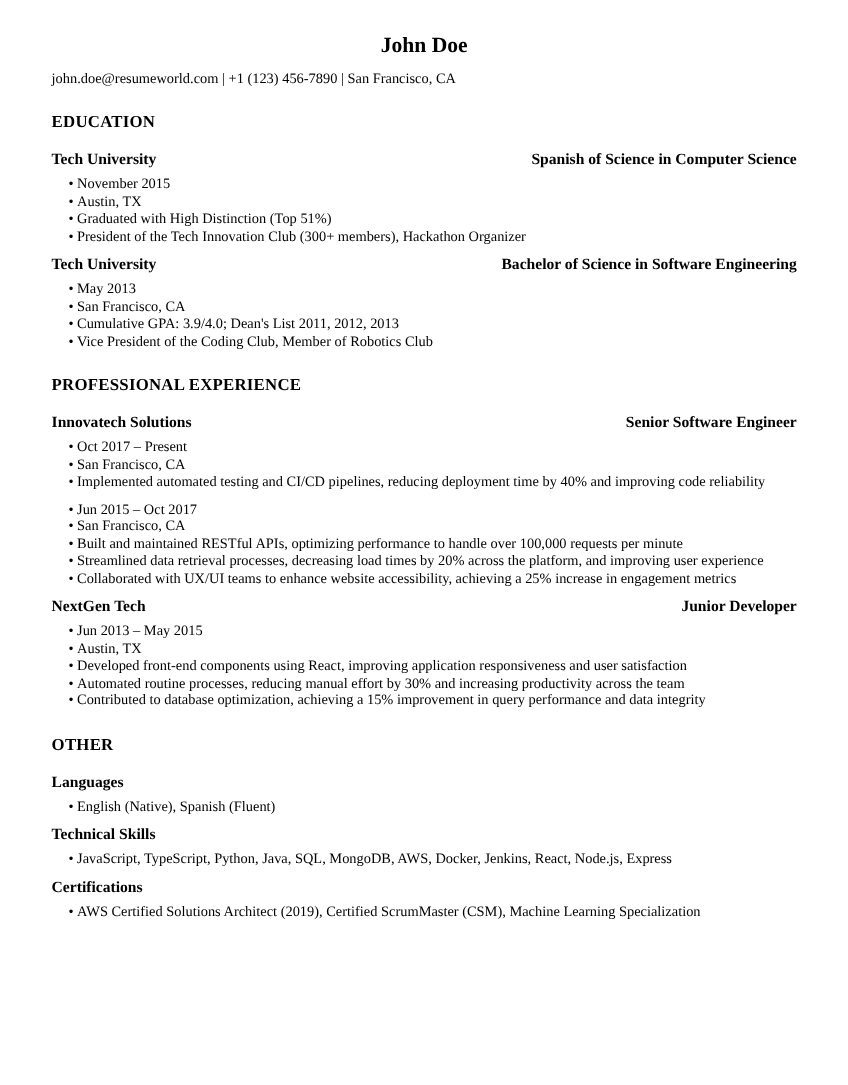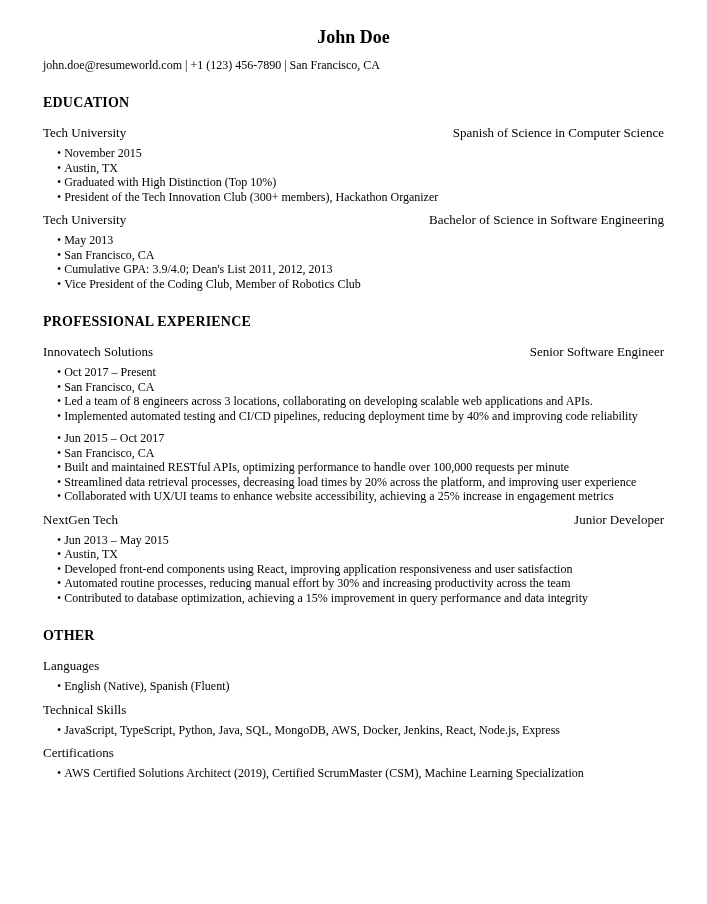--- a/index.html
+++ b/index.html
@@ -43,21 +43,21 @@
   }
   .entry {
     margin: 0 0 8px 0;
   }
   .entry-header {
     display: flex;
     justify-content: space-between;
     align-items: flex-start;
     font-size: 13px;
     line-height: 16px;
-    font-weight: normal;
+    font-weight: bold;
     margin: 0 0 5px 0;
   }
   .entry-left { text-align: left; }
   .entry-right { text-align: right; white-space: nowrap; }
   .entry-bullets {
     list-style: none;
     margin: 0;
     padding: 0 0 0 14px;
     font-size: 12px;
     line-height: 14.5px;
@@ -77,21 +77,21 @@
     <h2 class="section-title">EDUCATION</h2>
     <div class="section-entries">
   <div class="entry">
     <div class="entry-header">
       <span class="entry-left">Tech University</span>
       <span class="entry-right">Spanish of Science in Computer Science</span>
     </div>
     <ul class="entry-bullets">
               <li>November 2015</li>
               <li>Austin, TX</li>
-              <li>Graduated with High Distinction (Top 10%)</li>
+              <li>Graduated with High Distinction (Top 51%)</li>
               <li>President of the Tech Innovation Club (300+ members), Hackathon Organizer</li>
             </ul>
   </div>
 
   <div class="entry">
     <div class="entry-header">
       <span class="entry-left">Tech University</span>
       <span class="entry-right">Bachelor of Science in Software Engineering</span>
     </div>
     <ul class="entry-bullets">
@@ -108,21 +108,20 @@
     <h2 class="section-title">PROFESSIONAL EXPERIENCE</h2>
     <div class="section-entries">
   <div class="entry">
     <div class="entry-header">
       <span class="entry-left">Innovatech Solutions</span>
       <span class="entry-right">Senior Software Engineer</span>
     </div>
     <ul class="entry-bullets">
               <li>Oct 2017 – Present</li>
               <li>San Francisco, CA</li>
-              <li>Led a team of 8 engineers across 3 locations, collaborating on developing scalable web applications and APIs.</li>
               <li>Implemented automated testing and CI/CD pipelines, reducing deployment time by 40% and improving code reliability</li>
             </ul>
   </div>
 
   <div class="entry">
     <ul class="entry-bullets">
               <li>Jun 2015 – Oct 2017</li>
               <li>San Francisco, CA</li>
               <li>Built and maintained RESTful APIs, optimizing performance to handle over 100,000 requests per minute</li>
               <li>Streamlined data retrieval processes, decreasing load times by 20% across the platform, and improving user experience</li>

